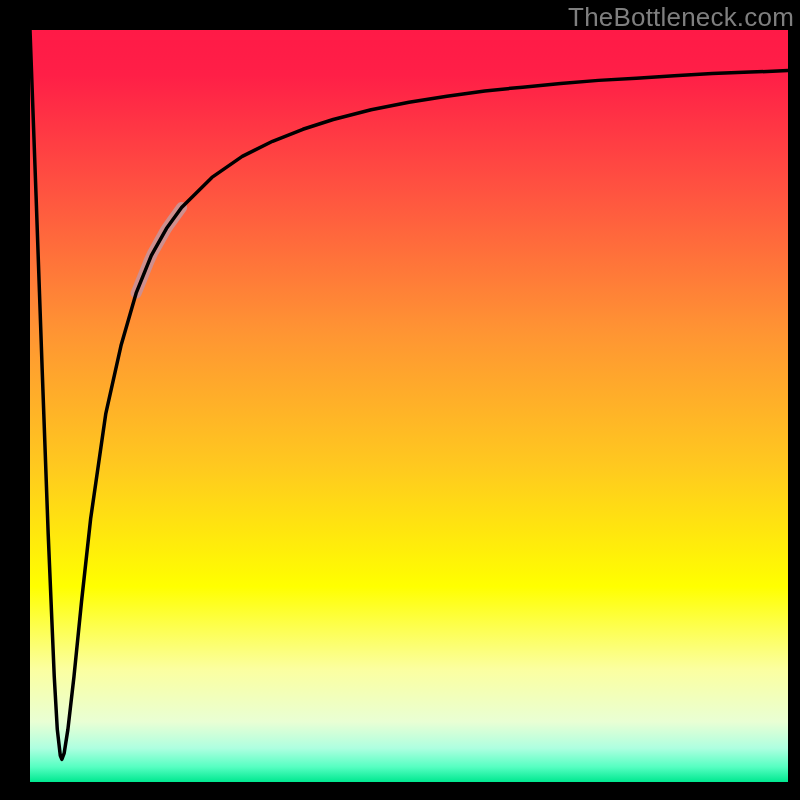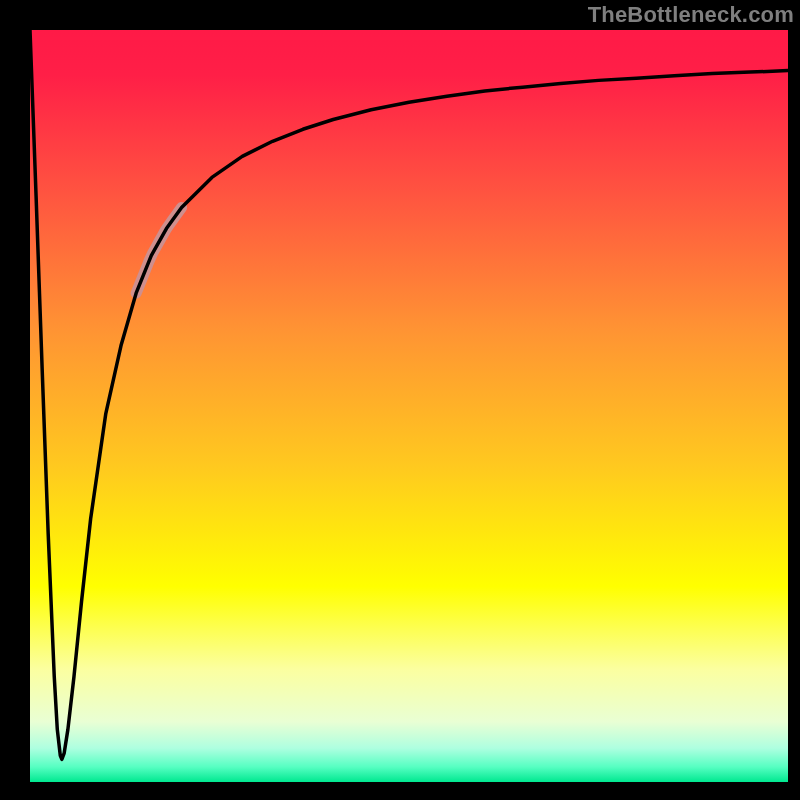--- a/index.html
+++ b/index.html
@@ -14,22 +14,22 @@
   .chart-wrap {
     position: relative;
     width: 800px;
     height: 800px;
   }
   .watermark {
     position: absolute;
     top: 2px;
     right: 6px;
     color: #7f7f7f;
-    font-size: 22px;
-    font-weight: 700;
+    font-size: 26px;
+    font-weight: 400;
     letter-spacing: 0.2px;
     z-index: 50;
   }
   svg.chart {
     position: absolute;
     left: 0; top: 0;
     width: 800px;
     height: 800px;
     display: block;
   }

